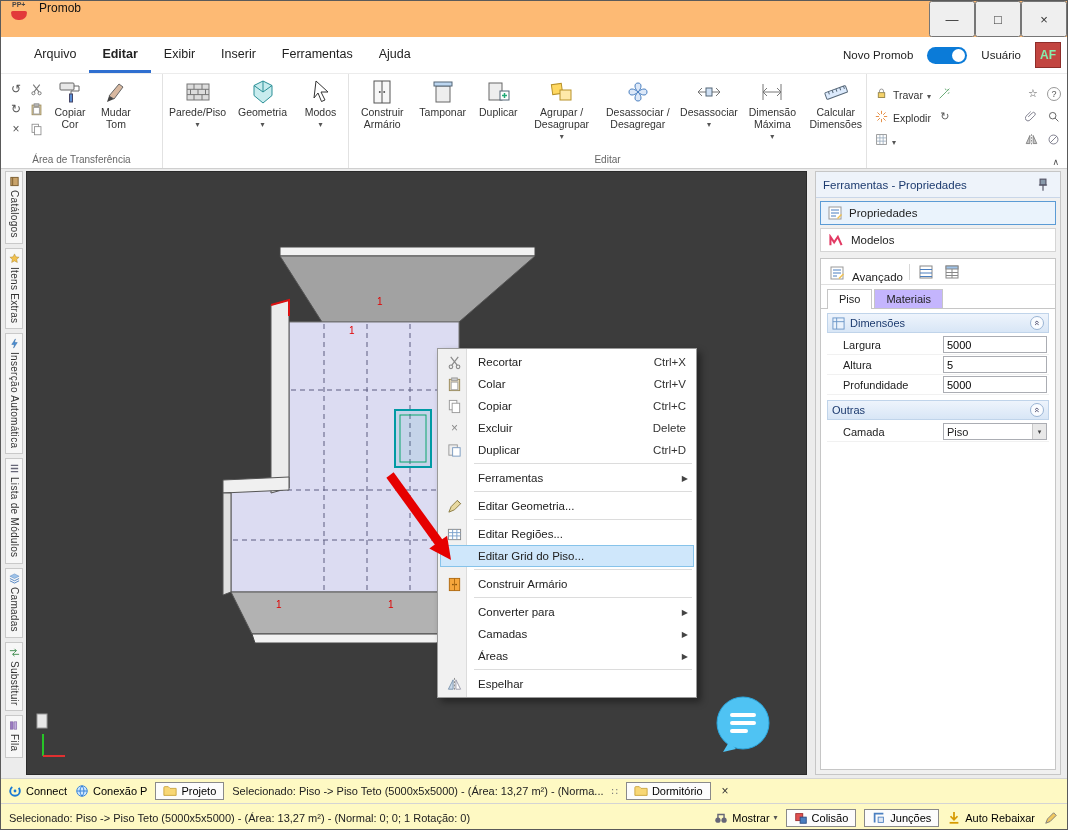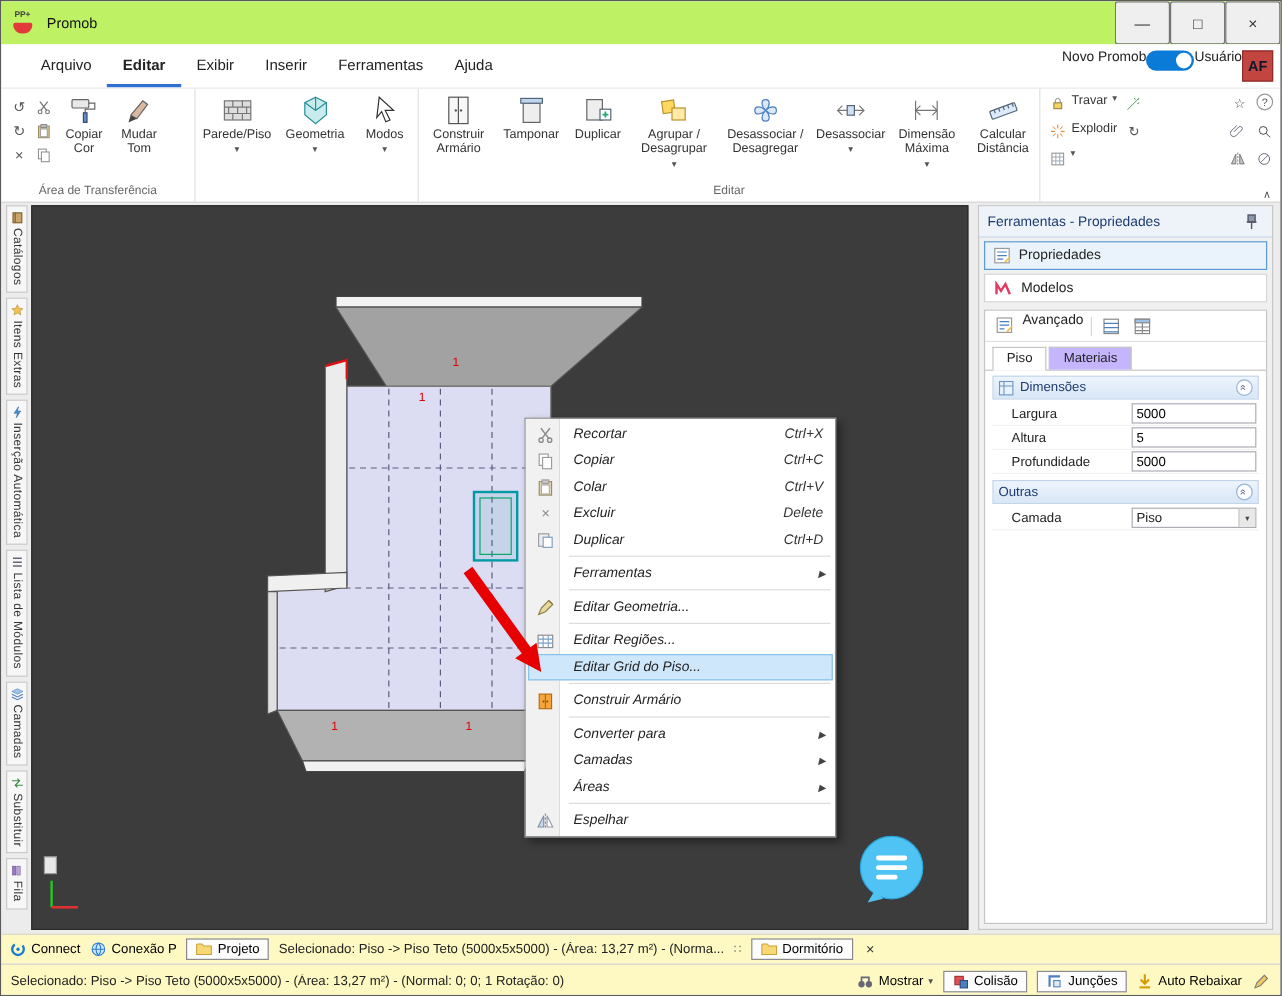--- a/index.html
+++ b/index.html
@@ -7,59 +7,59 @@
   body {
     font-family:"Liberation Sans", sans-serif;
     font-size:12px; color:#222;
     background:#f0f0f0;
     border:1px solid #5a5a5a;
     position:relative; overflow:hidden;
   }
   svg { display:block; }
 
   
-  .titlebar { position:absolute; top:0; left:0; width:100%; height:36px; background:#bef264;
-              display:flex; align-items:center; padding-left:10px; }
+  .titlebar { position:absolute; top:0; left:0; width:100%; height:36px; background:#fdba74;
+              display:flex; padding-left:10px; }
   .logo { width:20px; height:20px; margin-right:8px; position:relative; }
   .logo .pp { font-size:7px; font-weight:bold; color:#444; position:absolute; top:0; left:1px; }
   .logo .swoosh { position:absolute; bottom:1px; left:0; width:16px; height:9px;
                   background:#e23a3a; border-radius:2px 2px 8px 8px; }
   .title { font-size:12px; color:#111; }
   .wincontrols { margin-left:auto; display:flex; height:100%; }
   .wc { width:46px; display:flex; align-items:center; justify-content:center; font-size:13px; color:#333; }
 
   
   .menubar { position:absolute; top:36px; left:0; width:100%; height:36px; background:#fff;
              display:flex; align-items:center; padding-left:20px; }
   .mitem { padding:0 13px; height:100%; display:flex; align-items:center; font-size:12.5px;
            color:#222; border-bottom:3px solid transparent; }
   .mitem.active { font-weight:bold; border-bottom-color:#2f6fd0; }
-  .menu-right { margin-left:auto; display:flex; align-items:flex-start; gap:0; padding-right:6px; font-size:11.5px; }
+  .menu-right { margin-left:auto; display:flex; align-items:center; gap:14px; padding-right:6px; font-size:11.5px; }
   .toggle { width:40px; height:17px; border-radius:9px; background:#0b7bd8; position:relative; }
   .toggle::after { content:""; position:absolute; right:2px; top:2px; width:13px; height:13px;
                    border-radius:50%; background:#fff; }
-  .avatar { width:26px; height:26px; background:#c24540; border:1px solid #8e2d2a; color:#0f172a;
+  .avatar { width:26px; height:26px; background:#c24540; border:1px solid #8e2d2a; color:#86efac;
             font-weight:bold; font-size:12px; display:flex; align-items:center; justify-content:center; }
 
   
   .ribbon { position:absolute; top:72px; left:0; width:100%; height:96px; background:#fff;
             border-top:1px solid #ececec; border-bottom:1px solid #cfcfcf; display:flex; }
   .rgroup { position:relative; border-right:1px solid #e2e2e2; display:flex; flex-direction:column; }
   .rcontent { flex:1; display:flex; align-items:flex-start; padding-top:2px; }
   .rlabel { height:15px; font-size:10px; color:#666; text-align:center; line-height:14px; white-space:nowrap; }
   .rbtn { display:flex; flex-direction:column; align-items:center; gap:2px; padding:3px 1px 0;
           background:none; border:none; font-family:inherit; font-size:10.5px; line-height:1.12;
           color:#333; text-align:center; }
   .rbtn svg { width:26px; height:26px; flex:none; }
   .chev { font-size:8px; color:#555; line-height:1; }
   .mini-grid { display:grid; grid-template-columns:18px 18px; grid-auto-rows:18px; gap:2px; margin:4px 2px 0 6px; }
   .mini { display:flex; align-items:center; justify-content:center; font-size:12px; color:#555; background:none; border:none; }
   .mini svg { width:13px; height:13px; }
   .g-right .rcontent { flex-direction:column; align-items:stretch; padding:4px 6px 0; }
-  .rrow { display:flex; align-items:flex-start; gap:6px; height:23px; font-size:10.5px; color:#333; }
+  .rrow { display:flex; align-items:flex-end; gap:6px; height:23px; font-size:10.5px; color:#333; }
   .rrow .grow { flex:1; }
   .sicon { width:16px; height:16px; display:flex; align-items:center; justify-content:center;
            font-size:11px; color:#555; background:none; border:none; }
   .sicon svg { width:13px; height:13px; }
   .ribbon-collapse { position:absolute; right:8px; bottom:1px; font-size:9px; color:#555; }
 
   
   .workspace { position:absolute; top:168px; left:0; width:100%; height:609px; background:#ececec; }
   .side-tabs { position:absolute; left:4px; top:2px; width:18px; display:flex; flex-direction:column; gap:4px; }
   .vtab { background:#f7f7f7; border:1px solid #c9c9c9; display:flex; flex-direction:column;
@@ -71,21 +71,21 @@
             background:#3c3c3c; border:1px solid #2a2a2a; }
   .plan { position:absolute; left:0; top:0; z-index:1; }
   .arrow-overlay { position:absolute; left:0; top:0; z-index:30; pointer-events:none; }
   .chat-bubble { position:absolute; left:688px; top:524px; width:56px; height:58px; z-index:5; }
 
   
   .ctx-menu { position:absolute; left:410px; top:176px; width:260px; z-index:10;
               background:linear-gradient(90deg,#f1f1f1 0,#f1f1f1 28px,#dcdcdc 28px,#dcdcdc 29px,#fff 29px);
               border:1px solid #9a9a9a; box-shadow:4px 4px 7px rgba(0,0,0,.4); padding:2px; }
   .cmi { position:relative; display:flex; align-items:center; height:22px; font-size:11.5px;
-         color:#222; padding-left:38px; padding-right:8px;font-style:italic; }
+         color:#222; padding-left:38px; padding-right:8px; }
   .cmi .ico { position:absolute; left:5px; top:2px; width:19px; height:18px;
               display:flex; align-items:center; justify-content:center; font-size:12px; color:#8a8a8a; }
   .cmi .ico svg { width:15px; height:15px; }
   .cmi .lbl { flex:1; white-space:nowrap; }
   .cmi .sc { color:#333; margin-left:8px; }
   .cmi .sub { position:absolute; right:6px; font-size:8px; color:#444; }
   .cmi.hl { background:#cfe7fb; outline:1px solid #86c3ea; outline-offset:-1px; }
   .cm-sep { height:6px; position:relative; }
   .cm-sep::after { content:""; position:absolute; left:34px; right:2px; top:2px; border-top:1px solid #dcdcdc; }
 
@@ -327,21 +327,21 @@
       </button>
       <button class="rbtn" style="width:62px">
         <span>
             <svg viewBox="0 0 26 26">
               <g transform="rotate(-20 13 13)">
                 <rect x="2" y="10" width="22" height="7" rx="1" fill="#dceafc" stroke="#567"></rect>
                 <path d="M6 10v3M10 10v3M14 10v3M18 10v3M22 10v3" stroke="#567"></path>
               </g>
             </svg>
           </span>
-        <span class="lbl">Calcular Distância</span>
+        <span class="lbl">Calcular Dimensões</span>
       </button>
     </div>
     <div class="rlabel">Editar</div>
   </div>
 
   <div class="rgroup g-right" style="flex:1; border-right:none;">
     <div class="rcontent">
       <div class="rrow">
         <button class="rrow" style="gap:4px; background:none; border:none; font:inherit; color:#333;">
           <span class="sicon">
@@ -519,37 +519,37 @@
               <circle cx="4.2" cy="12.6" r="1.9" fill="none" stroke="#8a8a8a" stroke-width="1.2"></circle>
               <circle cx="11.8" cy="12.6" r="1.9" fill="none" stroke="#8a8a8a" stroke-width="1.2"></circle>
             </svg>
           </span>
         <span class="lbl">Recortar</span>
         <span class="sc">Ctrl+X</span>
       </div>
       <div class="cmi">
         <span class="ico">
             <svg viewBox="0 0 16 16">
-              <rect x="2.5" y="1.5" width="8" height="10" fill="#fff" stroke="#9a9a9a"></rect>
-              <rect x="5.5" y="4.5" width="8" height="10" fill="#fff" stroke="#9a9a9a"></rect>
-            </svg>
-          </span>
-        <span class="lbl">Copiar</span>
-        <span class="sc">Ctrl+C</span>
-      </div>
-      <div class="cmi">
-        <span class="ico">
-            <svg viewBox="0 0 16 16">
               <rect x="2.5" y="2.5" width="11" height="12" fill="#e3d7b8" stroke="#9a8a5a"></rect>
               <rect x="5" y="1" width="6" height="3" fill="#ccc" stroke="#999"></rect>
               <rect x="4.5" y="5.5" width="7" height="8" fill="#fff" stroke="#aaa"></rect>
             </svg>
           </span>
         <span class="lbl">Colar</span>
         <span class="sc">Ctrl+V</span>
+      </div>
+      <div class="cmi">
+        <span class="ico">
+            <svg viewBox="0 0 16 16">
+              <rect x="2.5" y="1.5" width="8" height="10" fill="#fff" stroke="#9a9a9a"></rect>
+              <rect x="5.5" y="4.5" width="8" height="10" fill="#fff" stroke="#9a9a9a"></rect>
+            </svg>
+          </span>
+        <span class="lbl">Copiar</span>
+        <span class="sc">Ctrl+C</span>
       </div>
       <div class="cmi">
         <span class="ico">×</span>
         <span class="lbl">Excluir</span>
         <span class="sc">Delete</span>
       </div>
       <div class="cmi">
         <span class="ico">
             <svg viewBox="0 0 16 16">
               <rect x="2" y="2" width="9" height="11" fill="#eee" stroke="#999"></rect>

